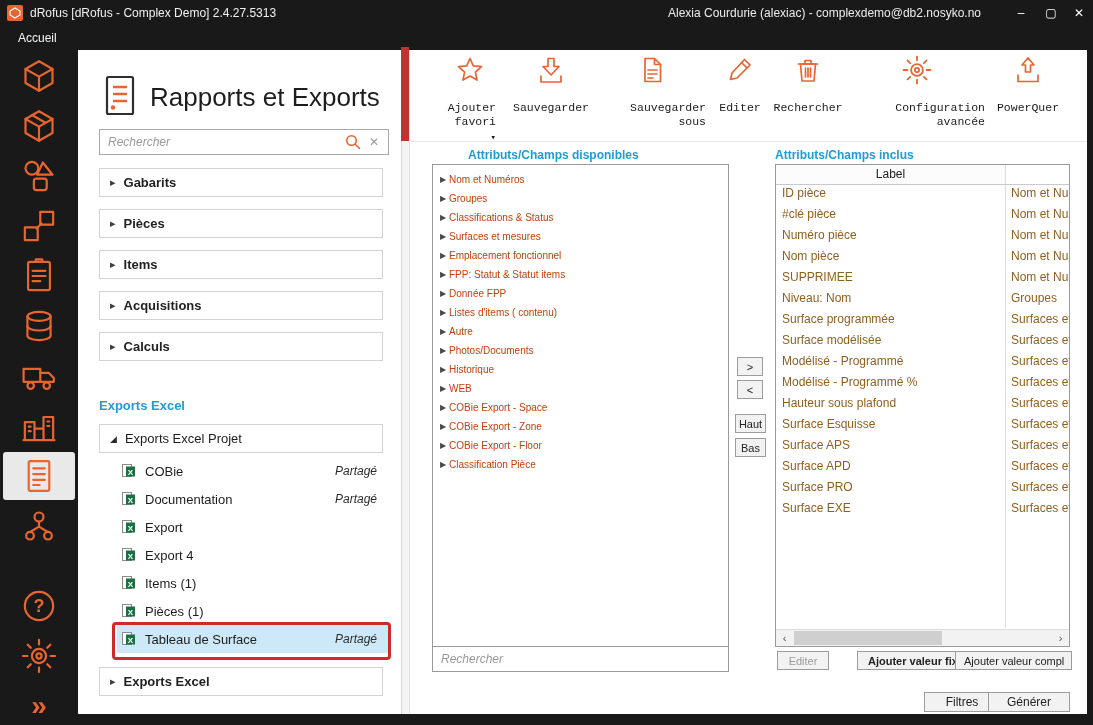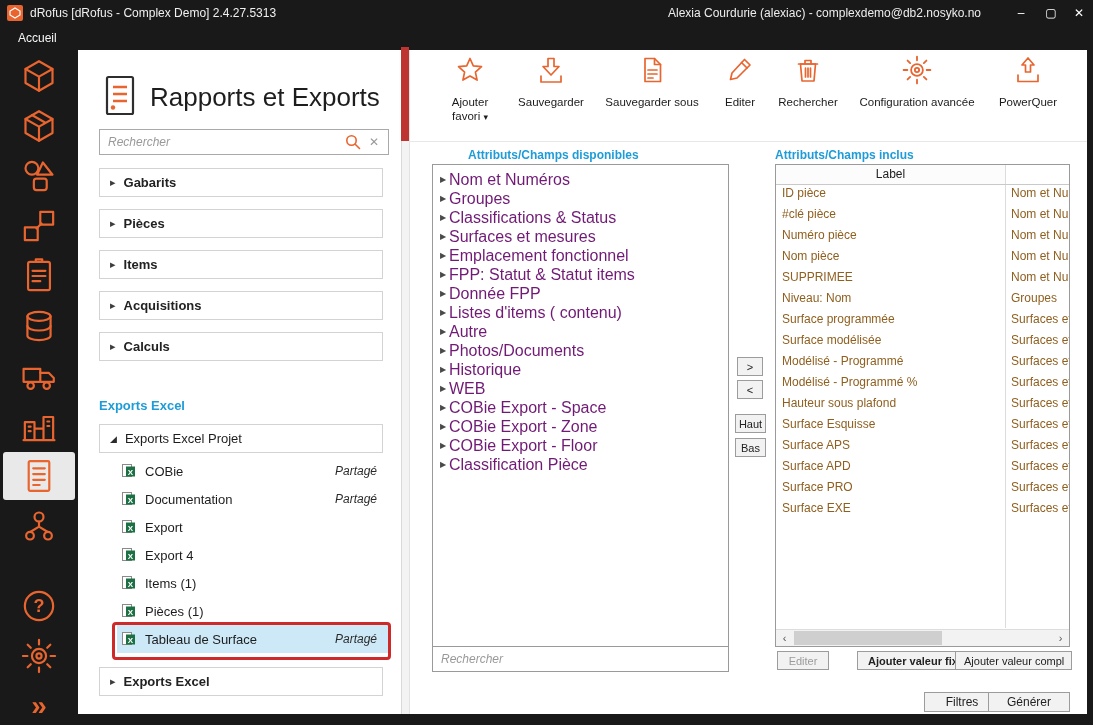--- a/index.html
+++ b/index.html
@@ -42,30 +42,30 @@
   .treelabel { font-size:13px; margin-left:9px; color:#1d1d1d; }
   .treebadge { margin-left:auto; padding-right:12px; font-style:italic; font-size:12px; color:#2b2b2b; }
   .annotation { border:3px solid #cf2a2a; border-radius:4px; background:transparent; }
 
   
   .splitter { left:401px; top:50px; width:9px; height:665px; background:#f3f3f3; border-left:1px solid #d9d9d9; border-right:1px solid #e3e3e3; }
   .red-marker { left:401px; top:47px; width:8px; height:94px; background:#bd3431; }
 
   
   .tb { position:absolute; top:55px; display:flex; flex-direction:column; align-items:center; }
-  .tb-label { margin-top:10px; font-size:11.5px; color:#1b1b1b; text-align:center; line-height:1.25; }
+  .tb-label { margin-top:16px; font-size:11.5px; color:#1b1b1b; text-align:right; line-height:1.25;font-family:Liberation Mono, monospace; }
   .tb-caret { font-size:9px; }
   .toolbar-divider { left:410px; top:141px; width:677px; height:1px; background:#e8e8e8; }
 
   
   .blue-title { font-size:12px; font-weight:bold; color:#1f9cd8; }
   .panelbox { border:1px solid #9a9a9a; background:#fff; }
   .avrow { height:19px; display:flex; align-items:center; }
   .avchev { width:16px; padding-left:7px; font-size:8px; color:#4a4a4a; }
-  .avlabel { font-size:16px; color:#701a75; }
+  .avlabel { font-size:10px; color:#c2410c; }
   .av-search { left:433px; top:646px; width:295px; height:25px; border-top:1px solid #9a9a9a; background:#fff; display:flex; align-items:center; }
 
   .btn { background:#f2f2f2; border:1px solid #9c9c9c; display:flex; align-items:center; justify-content:center; font-size:11px; color:#222; cursor:default; }
   .btn.left { justify-content:flex-start; padding-left:8px; overflow:hidden; white-space:nowrap; }
   .btn.disabled { color:#9b9b9b; }
   .btn.big { font-size:12px; }
 
   .hdr-cell { height:19px; line-height:19px; text-align:center; font-size:12px; color:#222; background:#fcfcfc; }
   .tablerow { height:21px; display:flex; align-items:flex-start; color:#8f5f1f; font-size:12px; }
   .cell1 { width:229px; padding-left:6px; overflow:hidden; white-space:nowrap; }

